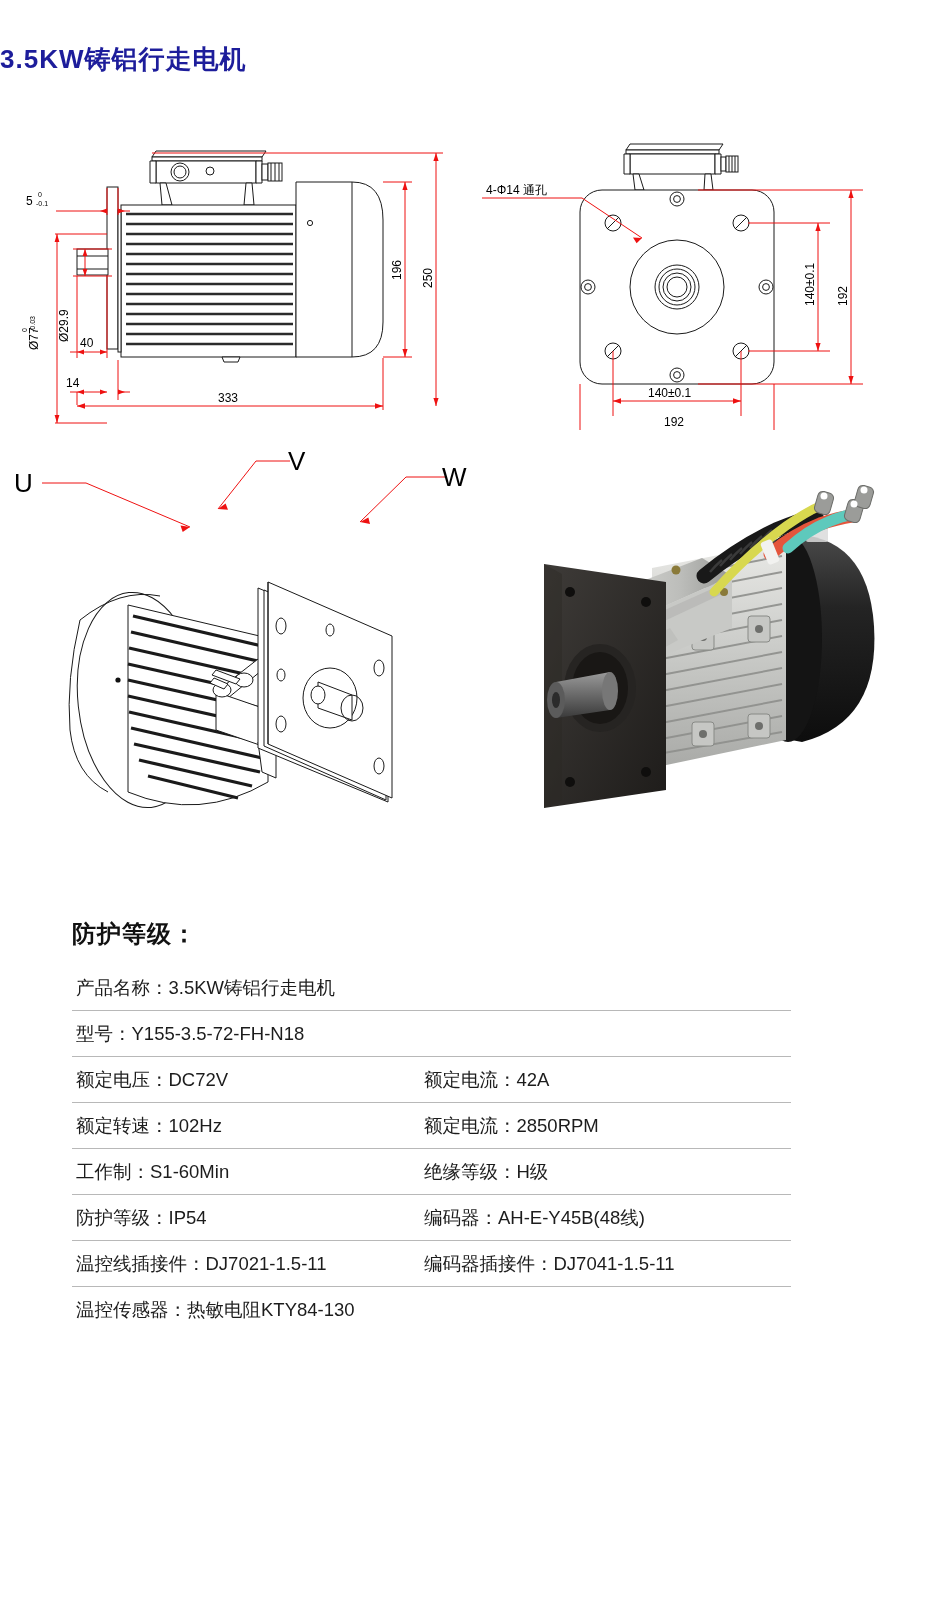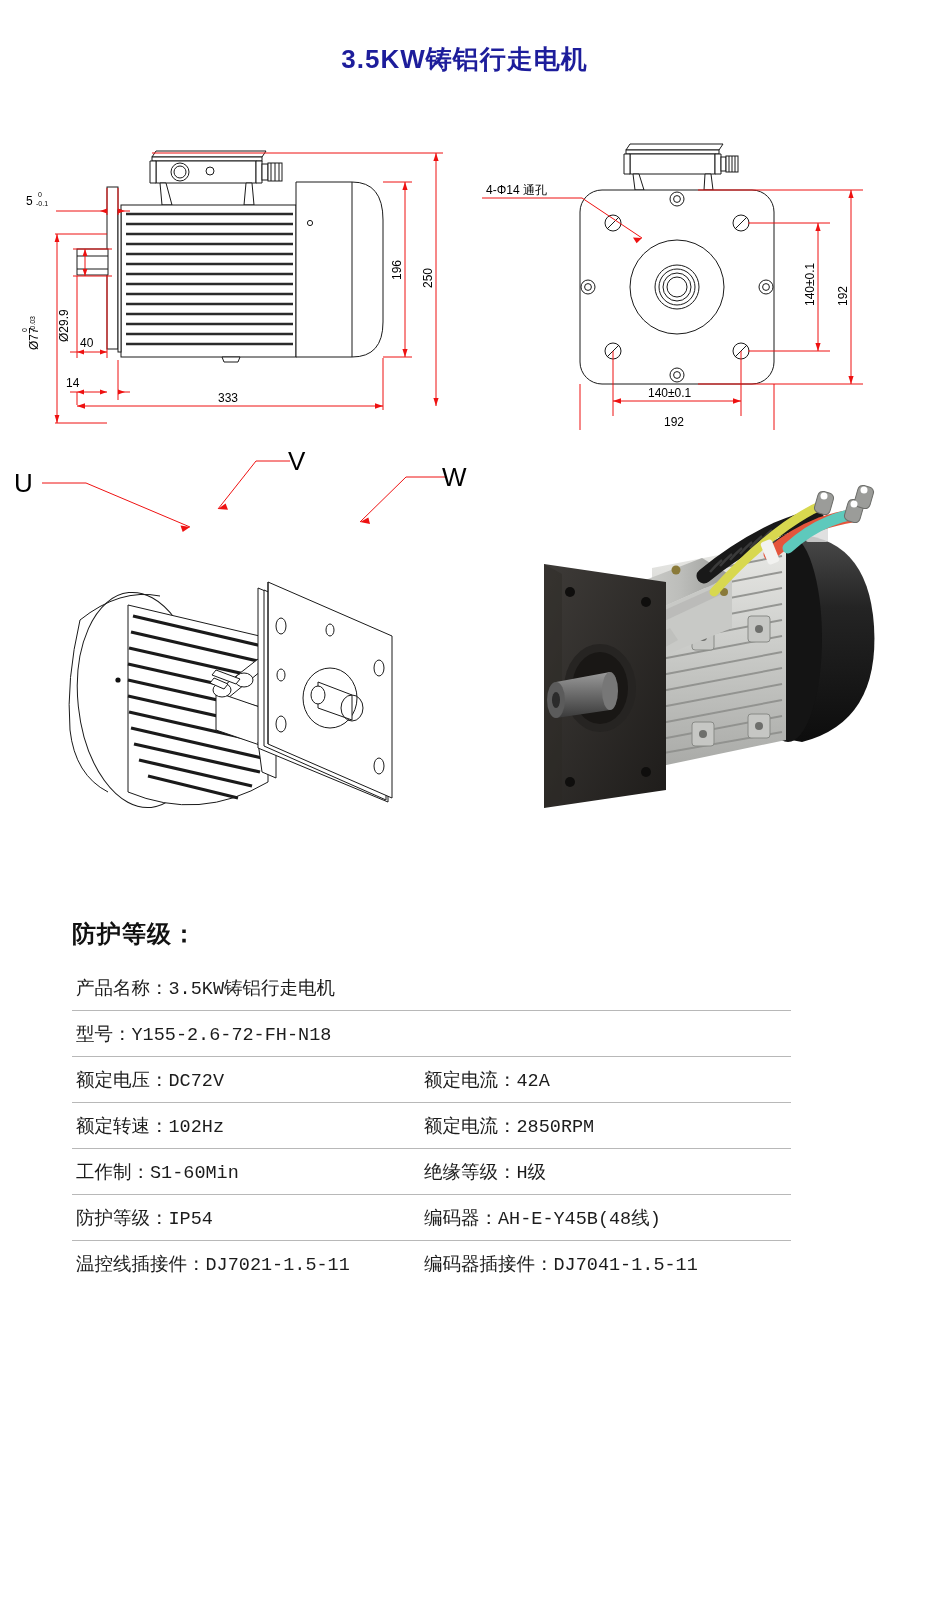--- a/index.html
+++ b/index.html
@@ -8,42 +8,40 @@
     height: 1600px;
     background: #ffffff;
     font-family: "Liberation Sans", "DejaVu Sans", sans-serif;
     overflow: hidden;
   }
   .page { position: relative; width: 929px; height: 1600px; background:#fff; }
 
   
   .title {
     position: absolute; top: 42px; left: 0; width: 929px;
-    text-align: center;
     font-size: 26px; font-weight: bold; letter-spacing: 1px;
     color: #1d1d9b;
   }
 
   
   .drawings { position:absolute; top:110px; left:0; width:929px; height:320px; }
   .dwg-svg { position:absolute; top:0; left:0; }
 
   
   .row3d { position:absolute; top:430px; left:0; width:929px; height:400px; }
 
   
   .params-head {
     position:absolute; left:72px; top:918px;
     font-size:24px; font-weight:bold; color:#111;
     letter-spacing:1px;
   }
   .ptable {
     position:absolute; left:72px; top:965px; width:719px;
     border-collapse: collapse;
-    font-family: Liberation Mono, monospace;
   }
   .ptable td {
     font-size: 18.5px;
     color: #1c1c1c;
     padding: 10px 0 10px 4px;
     border-bottom: 1px solid #b8b8b8;
     vertical-align: middle;
     white-space: nowrap;
   }
   .ptable tr:last-child td { border-bottom: none; }
@@ -497,21 +495,21 @@
   </div>
 
   <div class="params-head">防护等级：</div>
 
   <table class="ptable">
     <tbody>
       <tr>
         <td class="full" colspan="2">产品名称：3.5KW铸铝行走电机</td>
       </tr>
       <tr>
-        <td class="full" colspan="2">型号：Y155-2.6-72-FH-N18</td>
+        <td class="full" colspan="2">型号：Y155-3.5-72-FH-N18</td>
       </tr>
       <tr>
         <td class="c1">额定电压：DC72V</td>
         <td class="c2">额定电流：42A</td>
       </tr>
       <tr>
         <td class="c1">额定转速：102Hz</td>
         <td class="c2">额定电流：2850RPM</td>
       </tr>
       <tr>
@@ -519,16 +517,19 @@
         <td class="c2">绝缘等级：H级</td>
       </tr>
       <tr>
         <td class="c1">防护等级：IP54</td>
         <td class="c2">编码器：AH-E-Y45B(48线)</td>
       </tr>
       <tr>
         <td class="c1">温控线插接件：DJ7021-1.5-11</td>
         <td class="c2">编码器插接件：DJ7041-1.5-11</td>
       </tr>
+      <tr>
+        <td class="full" colspan="2">温控传感器：热敏电阻KTY84-130</td>
+      </tr>
     </tbody>
   </table>
 
 </div>
 
 </body></html>

